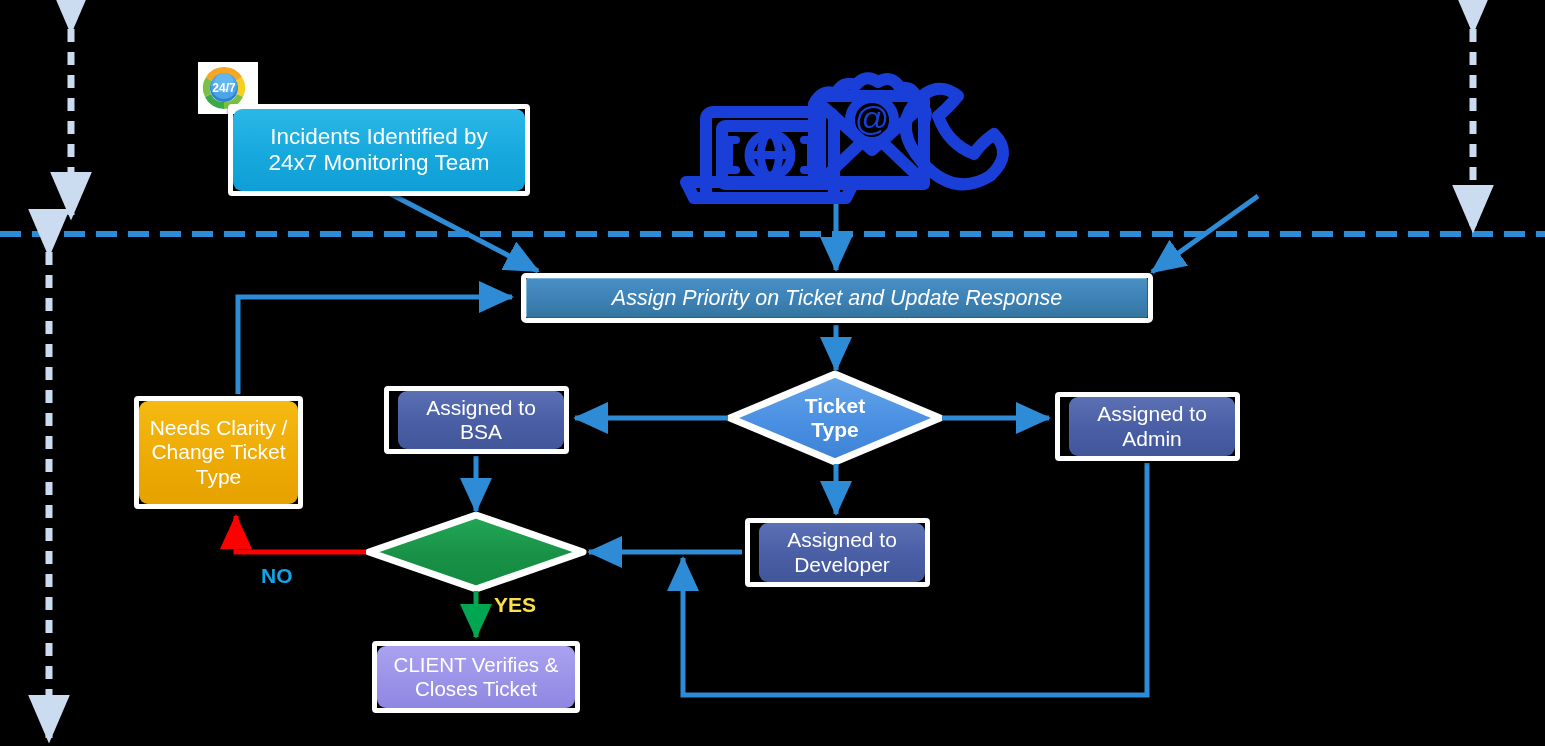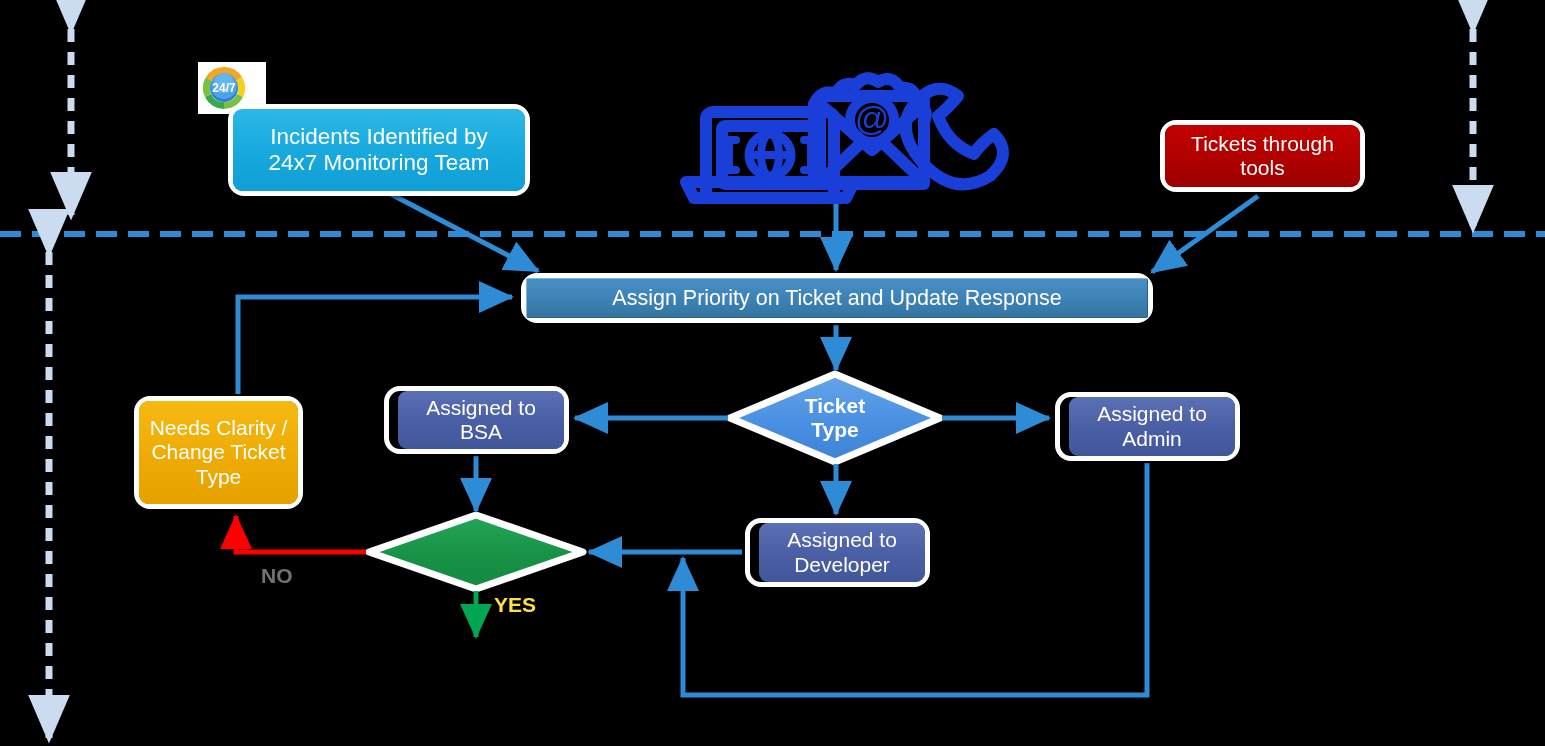--- a/index.html
+++ b/index.html
@@ -30,21 +30,21 @@
     align-items: center;
     justify-content: center;
     text-align: center;
     color: #ffffff;
     line-height: 1.15;
     white-space: pre-line;
   }
   
   .rrect {
     border: 5px solid #ffffff;
-    border-radius: 16px;
+    border-radius: 4px;
     box-shadow: 0 2px 3px rgba(0,0,0,0.55);
   }
   .rrect .inner {
     width: 100%;
     height: 100%;
     border-radius: 9px;
     display: flex;
     align-items: center;
     justify-content: center;
     box-sizing: border-box;
@@ -60,22 +60,23 @@
   }
   #node-tickets-tools {
     left: 1160px; top: 120px; width: 205px; height: 72px;
     font-size: 21px;
   }
   #node-tickets-tools .inner {
     background: linear-gradient(180deg, #c30000 0%, #b00000 55%, #9d0000 100%);
   }
   #node-assign-priority {
     left: 521px; top: 273px; width: 632px; height: 50px;
-    border-radius: 16px;
+    border-radius: 5px;
     font-size: 21.5px;
+    font-style: italic;
   }
   #node-assign-priority .inner {
     border-radius: 2px;
     background: linear-gradient(180deg, #4a8fc4 0%, #3d83b8 50%, #35759f 100%);
     border-top: 1px solid #7fb4d9;
     border-left: 1px solid #7fb4d9;
     border-bottom: 1px solid #2a5e82;
     border-right: 1px solid #2a5e82;
   }
   #node-needs-clarity {
@@ -126,26 +127,26 @@
   }
   #label-resolved {
     left: 368px; top: 517px; width: 216px; height: 70px; font-size: 22px;
   }
   
   .edge-label {
     position: absolute;
     font-weight: bold;
     font-size: 21px;
   }
-  #label-no { left: 261px; top: 564px; color: #737373; }
+  #label-no { left: 261px; top: 564px; color: #0ea5e9; }
   #label-yes { left: 494px; top: 593px; color: #fde047; }
   
   #icon-247 {
     position: absolute;
-    left: 198px; top: 62px; width: 68px; height: 52px;
+    left: 198px; top: 62px; width: 60px; height: 52px;
     background: #ffffff;
     text-decoration: underline;
   }
 </style>
 </head>
 <body>
 
 <div id="canvas">
 
   <svg class="layer" viewBox="0 0 1545 746">
@@ -254,24 +255,20 @@
       <circle cx="26" cy="21" r="10" fill="#6fbdf2" opacity="0.7"></circle>
       <text x="26" y="30" font-size="12" font-weight="bold" fill="#ffffff" font-family="'Liberation Sans', sans-serif" text-anchor="middle">24/7</text>
     </svg>
   </div>
 
   <div class="node rrect" id="node-incidents">
     <div class="inner">Incidents Identified by
 24x7 Monitoring Team</div>
   </div>
 
-  <div class="node rrect" id="node-tickets-tools">
-    <div class="inner">Tickets through
-tools</div>
-  </div>
 
   <div class="node rrect" id="node-assign-priority">
     <div class="inner">Assign Priority on Ticket and Update Response</div>
   </div>
 
   <div class="node rrect" id="node-needs-clarity">
     <div class="inner">Needs Clarity /
 Change Ticket
 Type</div>
   </div>
@@ -284,20 +281,24 @@
   <div class="node rrect slate" id="node-assigned-admin">
     <div class="inner">Assigned to
 Admin</div>
   </div>
 
   <div class="node rrect slate" id="node-assigned-developer">
     <div class="inner">Assigned to
 Developer</div>
   </div>
 
+  <div class="node rrect" id="node-client-verifies">
+    <div class="inner">CLIENT Verifies &amp;
+Closes Ticket</div>
+  </div>
 
   <div class="diamond-label" id="label-ticket-type">Ticket
 Type</div>
 
 
   <div class="edge-label" id="label-no">NO</div>
 
   <div class="edge-label" id="label-yes">YES</div>
 
 </div>

